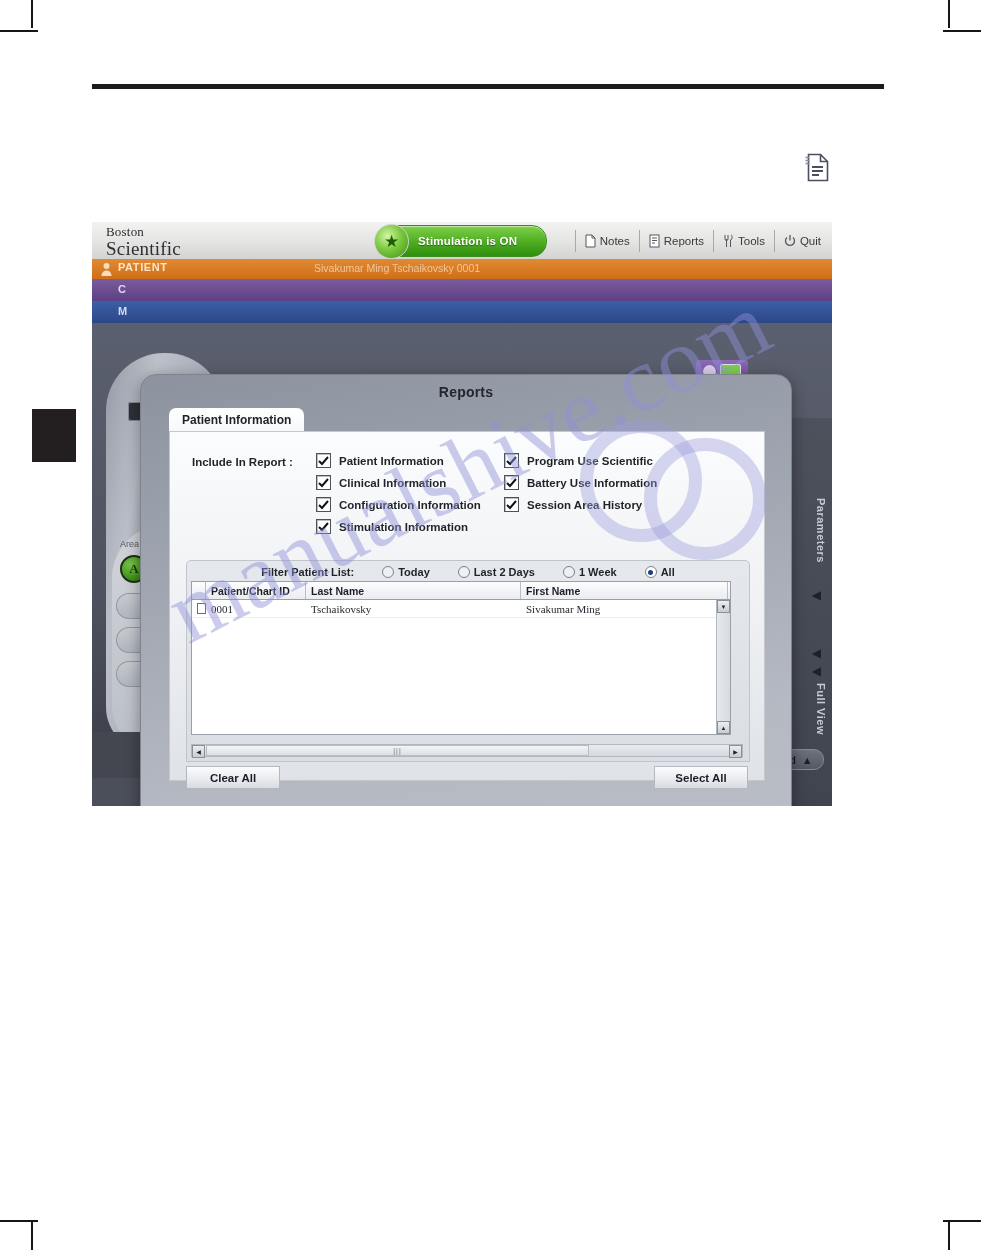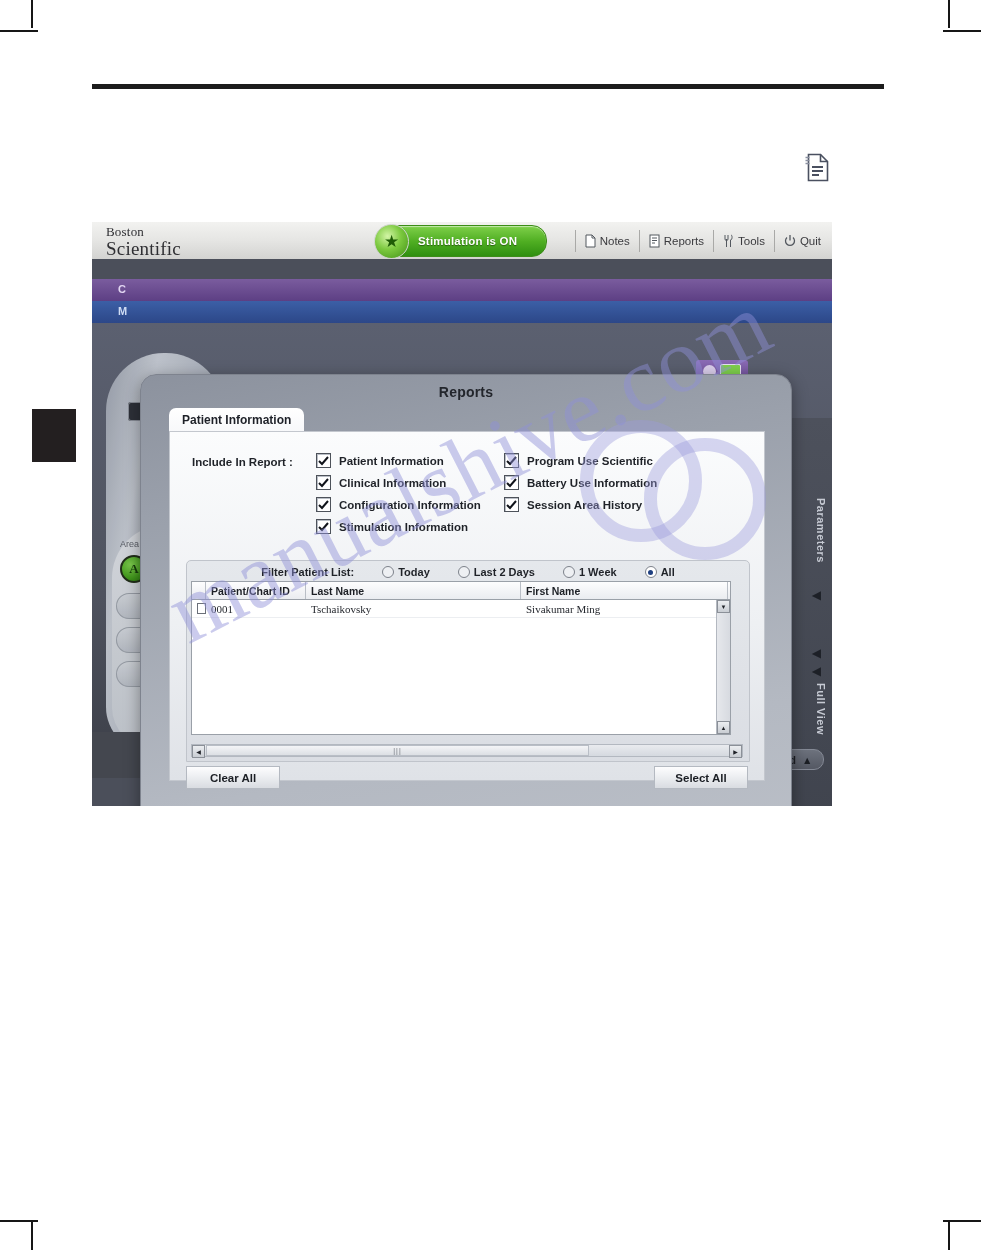--- a/index.html
+++ b/index.html
@@ -387,20 +387,30 @@
           <svg width="12" height="14" viewBox="0 0 12 14">
               <path d="M3 3.5a4.5 4.5 0 106 0" stroke="#53585f" fill="none" stroke-width="1.3"></path>
               <path d="M6 1v5.5" stroke="#53585f" stroke-width="1.3"></path>
             </svg>
         </span>
         <span>Quit</span>
       </div>
     </div>
   </div>
 
+  <div class="cp-ribbon">
+    <span class="pticon">
+      <svg width="13" height="14" viewBox="0 0 13 14">
+          <circle cx="6.5" cy="4" r="3" fill="#f6dcc0"></circle>
+          <path d="M1.5 14c0-3.4 2.3-5.5 5-5.5s5 2.1 5 5.5z" fill="#f6dcc0"></path>
+        </svg>
+    </span>
+    <span class="pt">PATIENT</span>
+    <span class="nm">Sivakumar Ming Tschaikovsky  0001</span>
+  </div>
   <div class="cp-row2">
     <span class="lbl">C</span>
   </div>
   <div class="cp-row3">
     <span class="lbl">M</span>
   </div>
 
   <div class="cp-body">
 
     <div class="remote">

